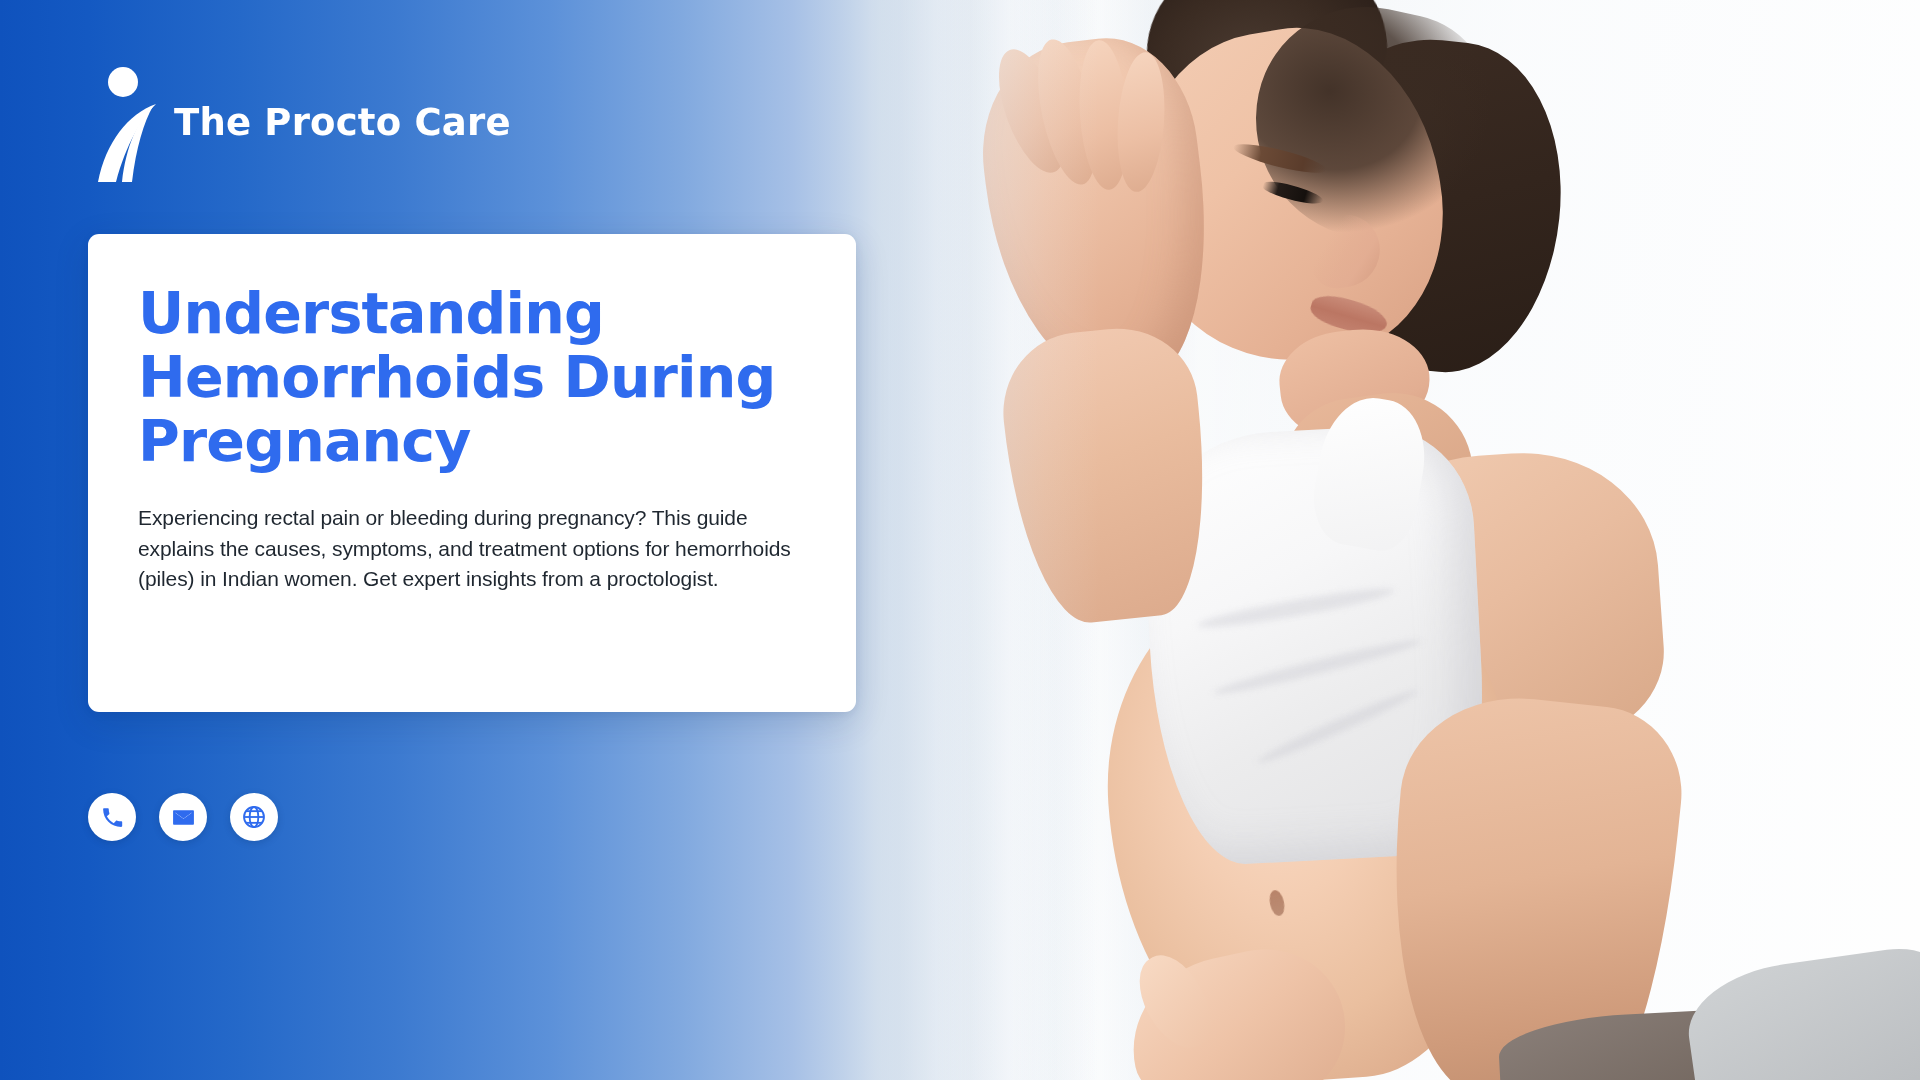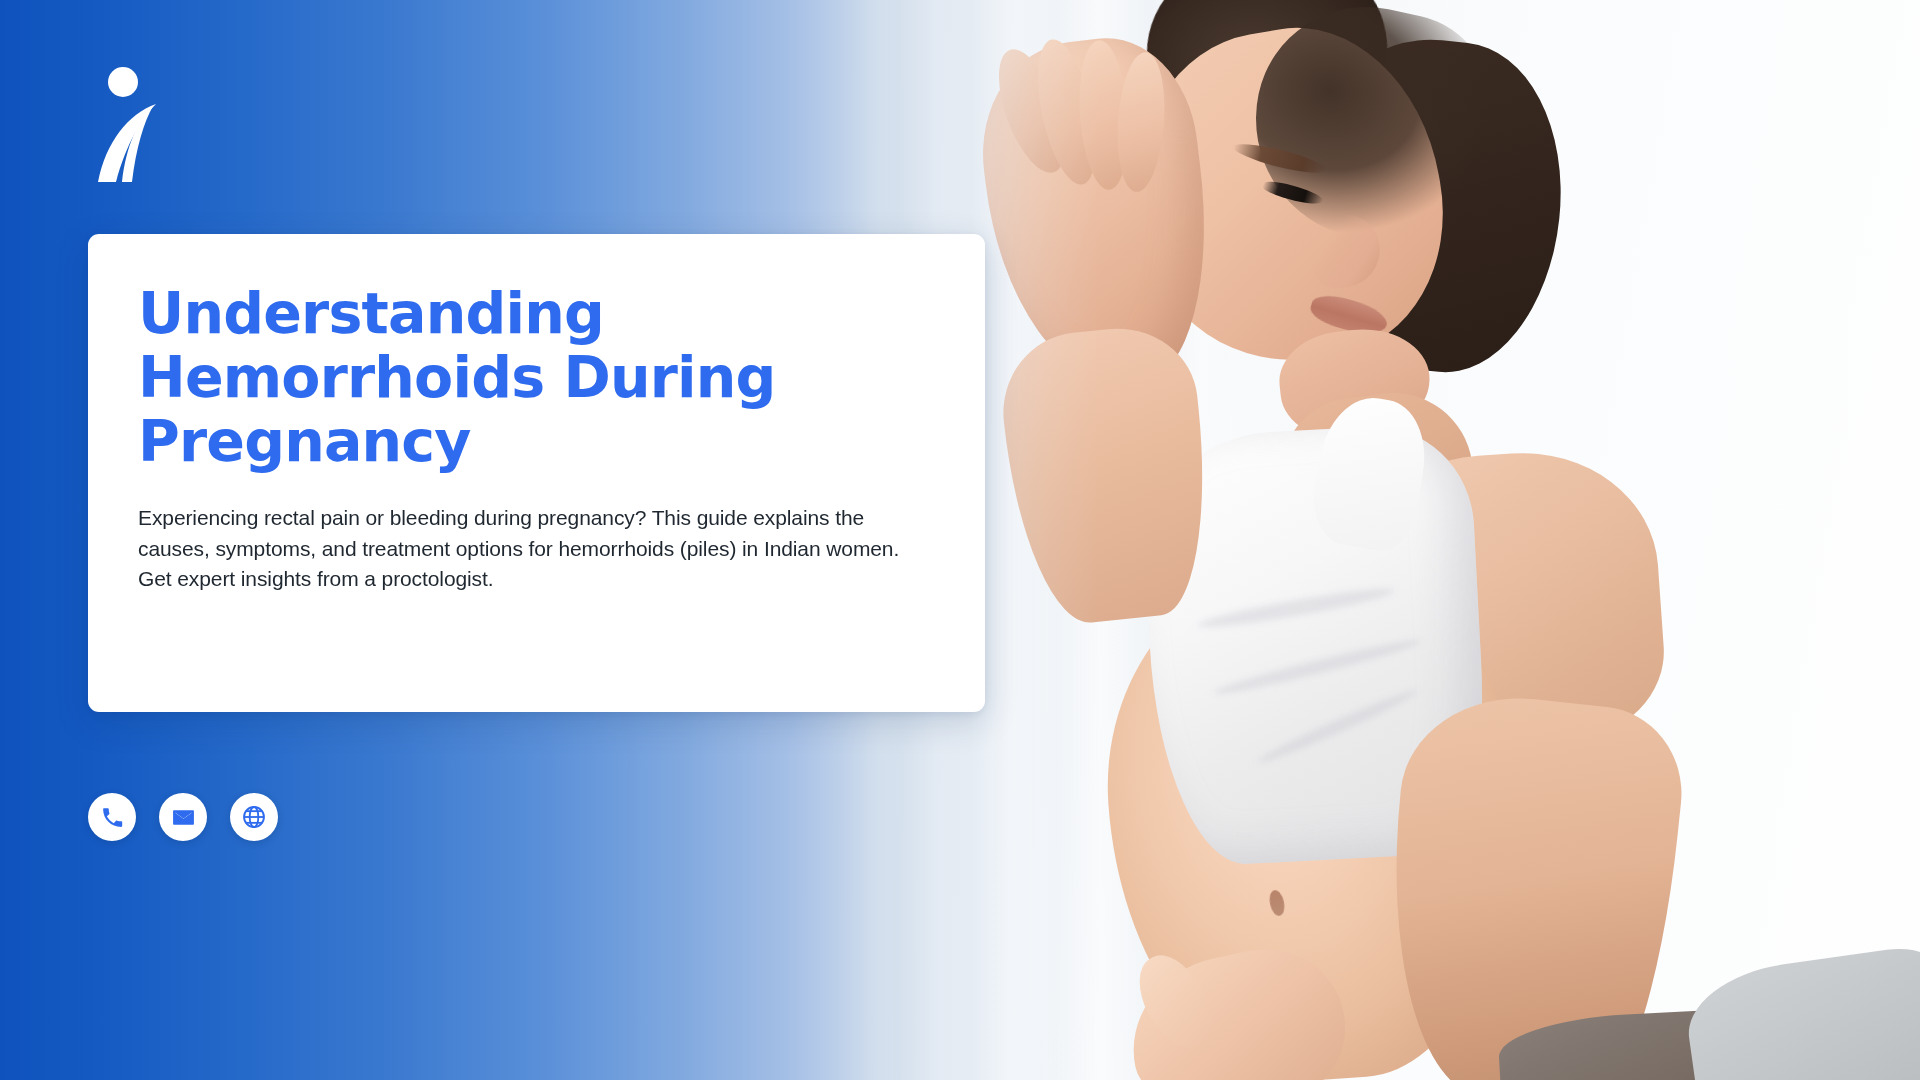--- a/index.html
+++ b/index.html
@@ -249,21 +249,21 @@
   .logo-mark { position:relative; width:62px; height:120px; }
   .logo-text {
     color:#ffffff; font-size:37px; font-weight:600;
     letter-spacing:0.2px; white-space:nowrap;
     font-family:"DejaVu Sans", sans-serif;
   }
 
   
   .card {
     position:absolute; left:88px; top:234px;
-    width:897px; min-height:478px;
+    width:768px; min-height:478px;
     background:#ffffff;
     border-radius:11px;
     box-shadow:0 10px 34px rgba(9,44,96,0.16), 0 2px 8px rgba(9,44,96,0.08);
     padding:48px 50px 52px 50px;
   }
   .headline {
     color:#2F6BEE;
     font-size:57px;
     line-height:1.12;
     font-weight:700;
@@ -343,20 +343,21 @@
   <div class="blue-panel"></div>
 
   <div class="logo">
     <span class="logo-mark">
       <svg width="62" height="120" viewBox="0 0 62 120" fill="none">
         <circle cx="27" cy="20" r="15" fill="#ffffff"></circle>
         <path d="M60 42 C46 56, 30 82, 20 120 L2 120 C10 80, 32 52, 60 42 Z" fill="#ffffff"></path>
         <path d="M57 44 C48 60, 40 86, 36 120 L26 120 C30 84, 42 58, 57 44 Z" fill="#ffffff"></path>
       </svg>
     </span>
+    <span class="logo-text">The Procto Care</span>
   </div>
 
   <div class="card">
     <h1 class="headline">Understanding Hemorrhoids During Pregnancy</h1>
     <p class="subtext">Experiencing rectal pain or bleeding during pregnancy? This guide explains the causes, symptoms, and treatment options for hemorrhoids (piles) in Indian women. Get expert insights from a proctologist.</p>
   </div>
 
   <div class="contact-row">
 
     <div class="contact-btn">

